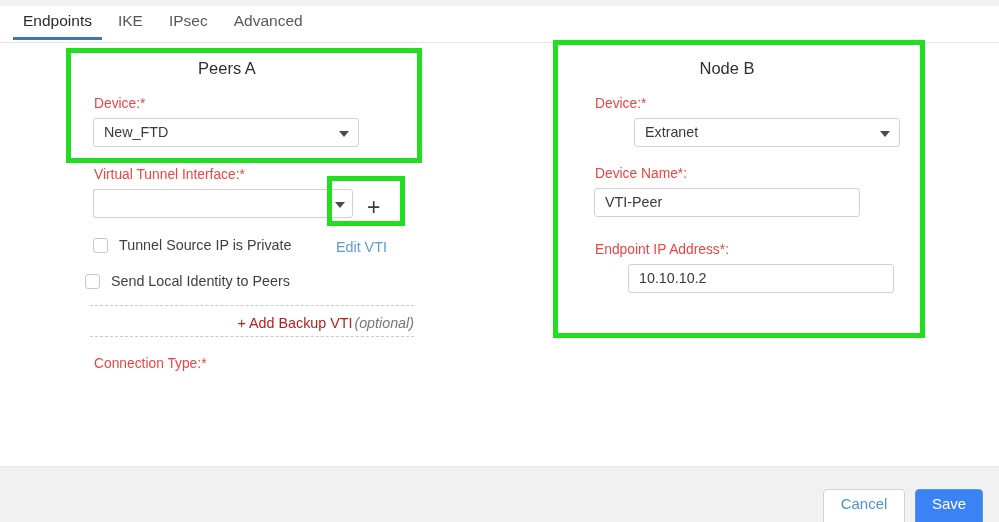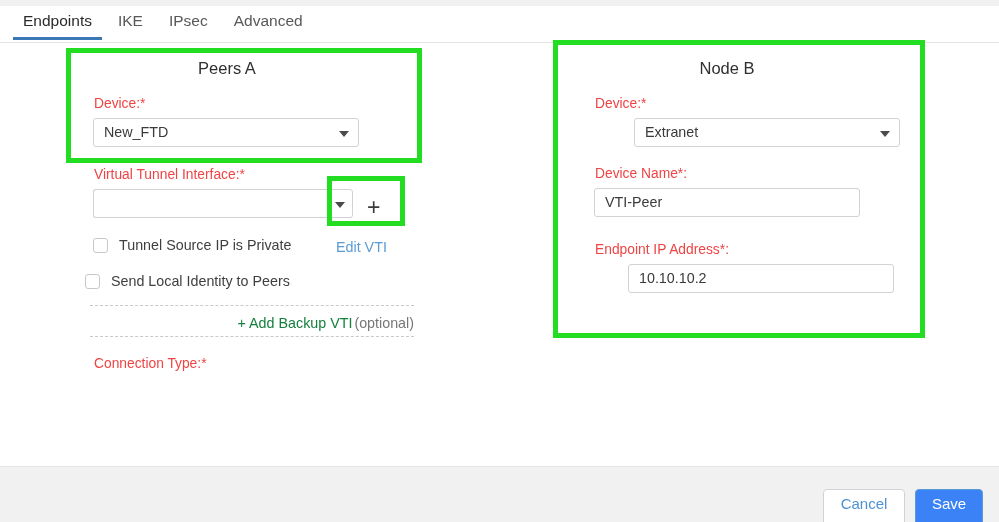--- a/index.html
+++ b/index.html
@@ -157,25 +157,26 @@
     border-top: 1px dashed #c9c9cb;
     height: 0;
   }
   .add-backup {
     position: absolute;
     font-size: 14.3px;
     white-space: nowrap;
     text-align: right;
   }
   .add-backup .lnk {
-    color: #15803d;
+    color: #b91c1c;
     cursor: pointer;
   }
   .add-backup .opt {
     color: #77777a;
+    font-style: italic;
     margin-left: 2px;
   }
 
   
   .green-box {
     position: absolute;
     border: 5px solid #22dd22;
     background: transparent;
     pointer-events: none;
   }

